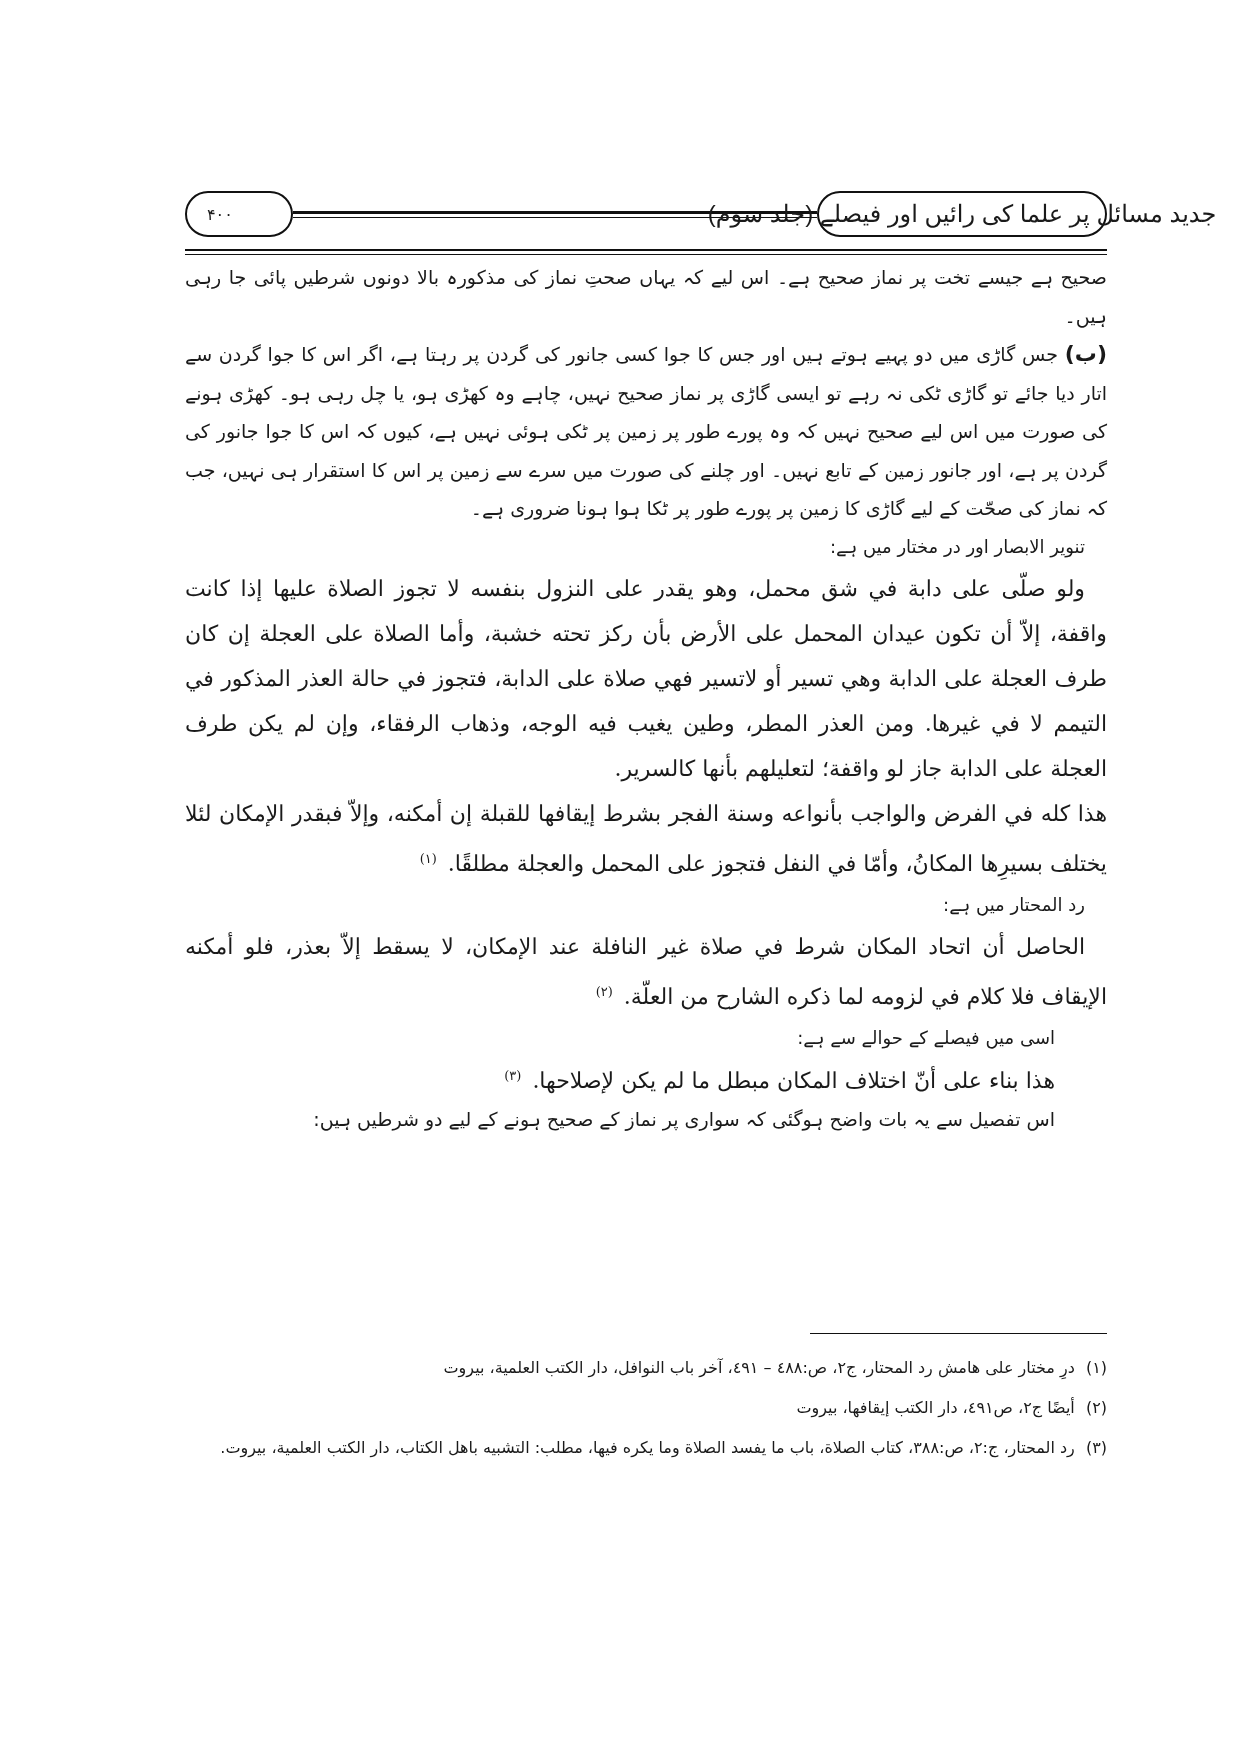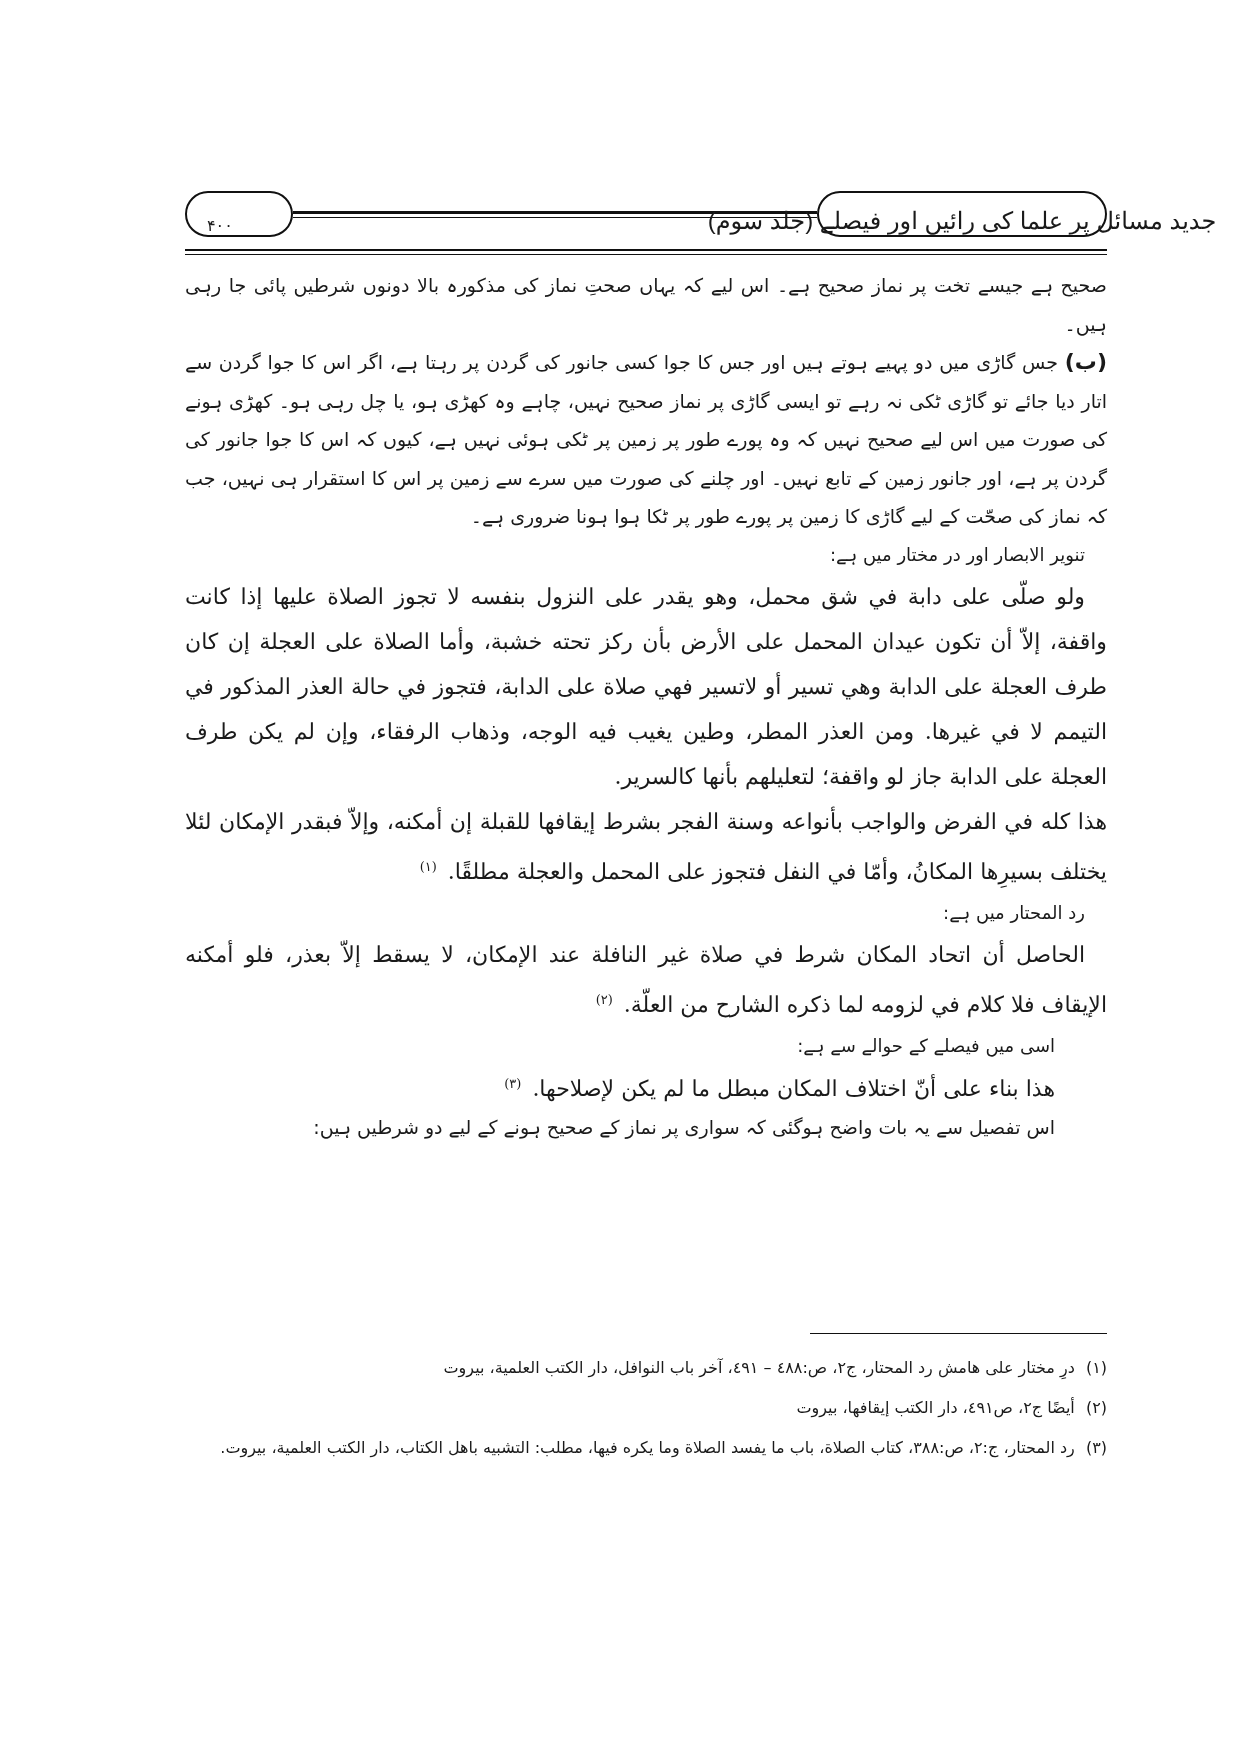--- a/index.html
+++ b/index.html
@@ -25,21 +25,21 @@
     }
     .pill {
       position: absolute;
       top: 0;
       height: 46px;
       border: 2px solid #111;
       border-radius: 24px;
       box-sizing: border-box;
       background: #fff;
       display: flex;
-      align-items: flex-end;
+      align-items: center;
       justify-content: center;
       direction: rtl;
     }
     .pill-page {
       left: 0;
       width: 108px;
       font-family: "DejaVu Sans", sans-serif;
       font-size: 16px;
       justify-content: flex-start;
       padding-right: 0;
@@ -75,21 +75,20 @@
       box-sizing: border-box;
     }
     
     .content {
       position: absolute;
       top: 258px;
       left: 185px;
       width: 922px;
       direction: rtl;
       text-align: justify;
-      margin-top: 8px;
     }
     .urdu {
       font-family: "DejaVu Sans", sans-serif;
       font-size: 19px;
       line-height: 38.5px;
       margin: 0;
       text-align-last: right;
     }
     .urdu.justify-lines {
       text-align: justify;

